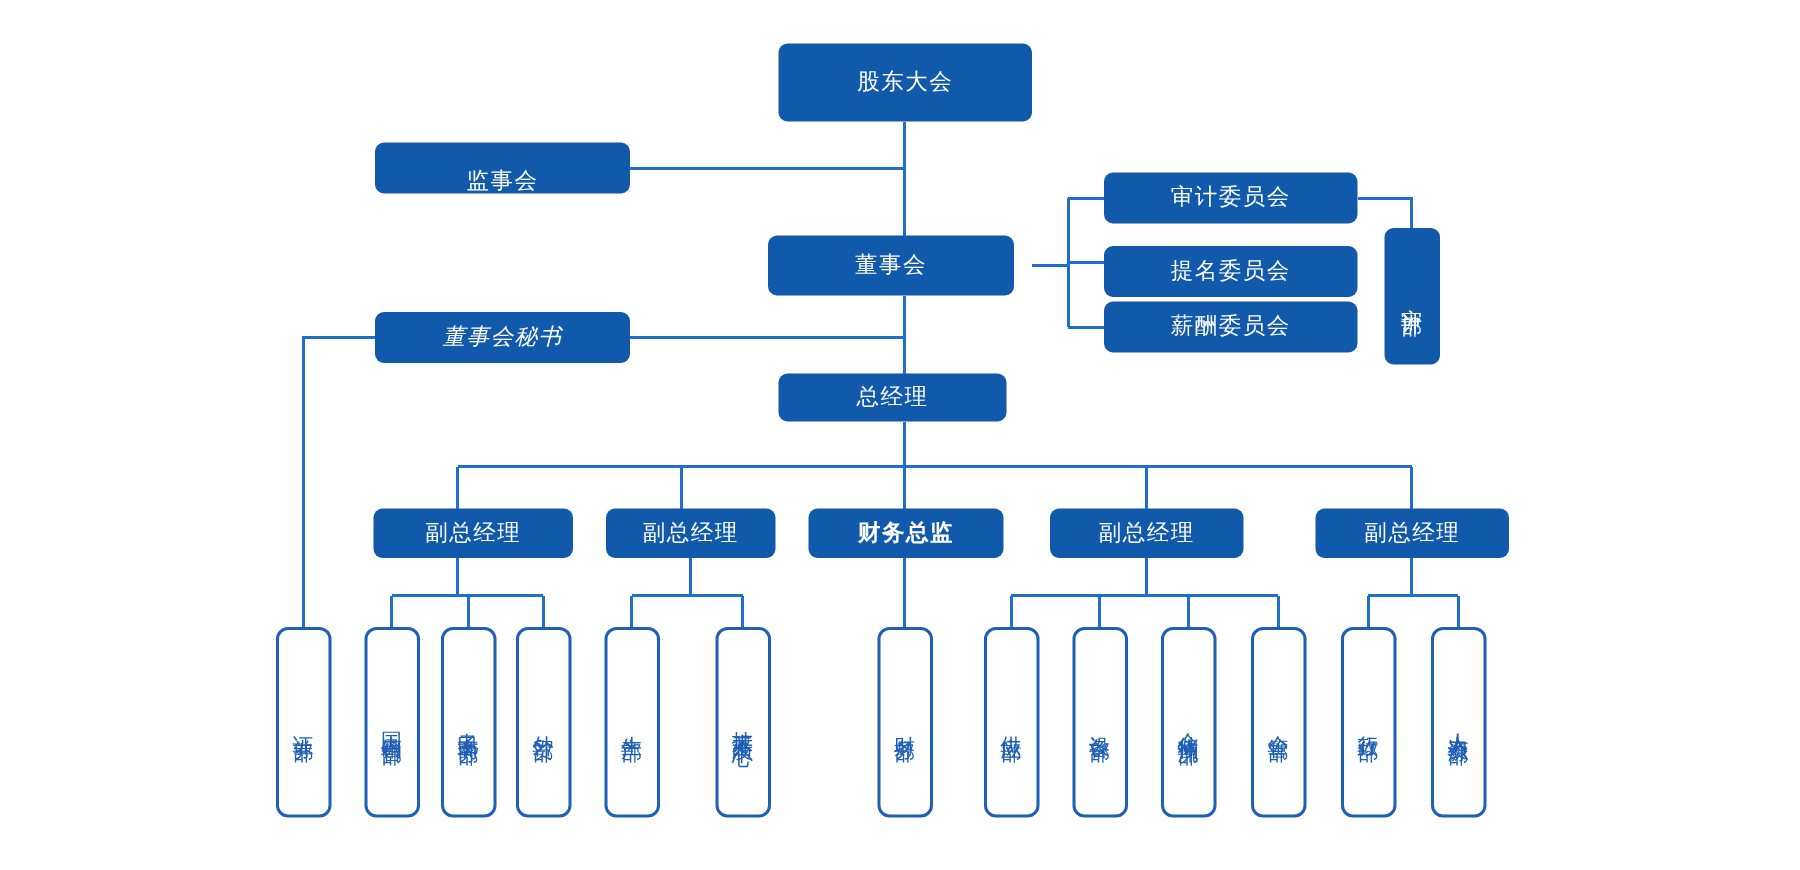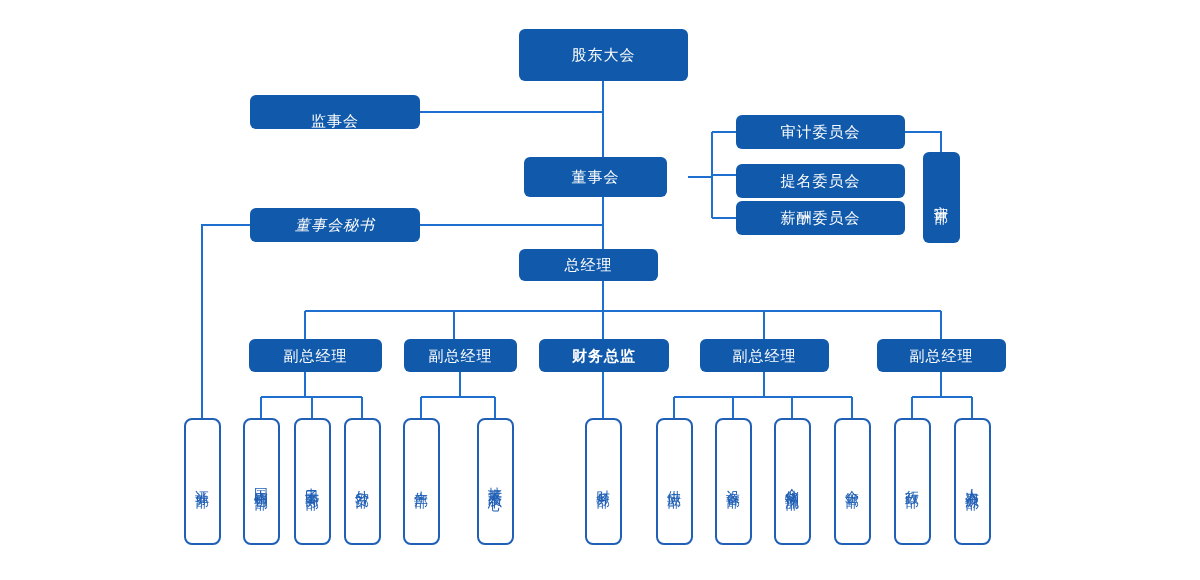--- a/index.html
+++ b/index.html
@@ -122,21 +122,21 @@
   </svg>
 
   <div class="node filled" style="left:519px; top:29px; width:169px; height:52px;">
     <span class="node-label">股东大会</span>
   </div>
 
   <div class="node filled" style="left:250px; top:95px; width:170px; height:34px;align-items:flex-end;">
     <span class="node-label">监事会</span>
   </div>
 
-  <div class="node filled" style="left:524px; top:157px; width:143px; height:40px;">
+  <div class="node filled" style="left:512px; top:157px; width:164px; height:40px;">
     <span class="node-label">董事会</span>
   </div>
 
   <div class="node filled" style="left:736px; top:115px; width:169px; height:34px;">
     <span class="node-label">审计委员会</span>
   </div>
 
   <div class="node filled" style="left:736px; top:164px; width:169px; height:34px;">
     <span class="node-label">提名委员会</span>
   </div>
@@ -146,21 +146,21 @@
   </div>
 
   <div class="node filled vertical" style="left:923px; top:152px; width:37px; height:91px;">
     <span class="node-label">审计部</span>
   </div>
 
   <div class="node filled" style="left:250px; top:208px; width:170px; height:34px;font-style:italic;">
     <span class="node-label">董事会秘书</span>
   </div>
 
-  <div class="node filled" style="left:519px; top:249px; width:139px; height:32px;">
+  <div class="node filled" style="left:519px; top:249px; width:152px; height:32px;">
     <span class="node-label">总经理</span>
   </div>
 
   <div class="node filled" style="left:249px; top:339px; width:133px; height:33px;">
     <span class="node-label">副总经理</span>
   </div>
 
   <div class="node filled" style="left:404px; top:339px; width:113px; height:33px;">
     <span class="node-label">副总经理</span>
   </div>

